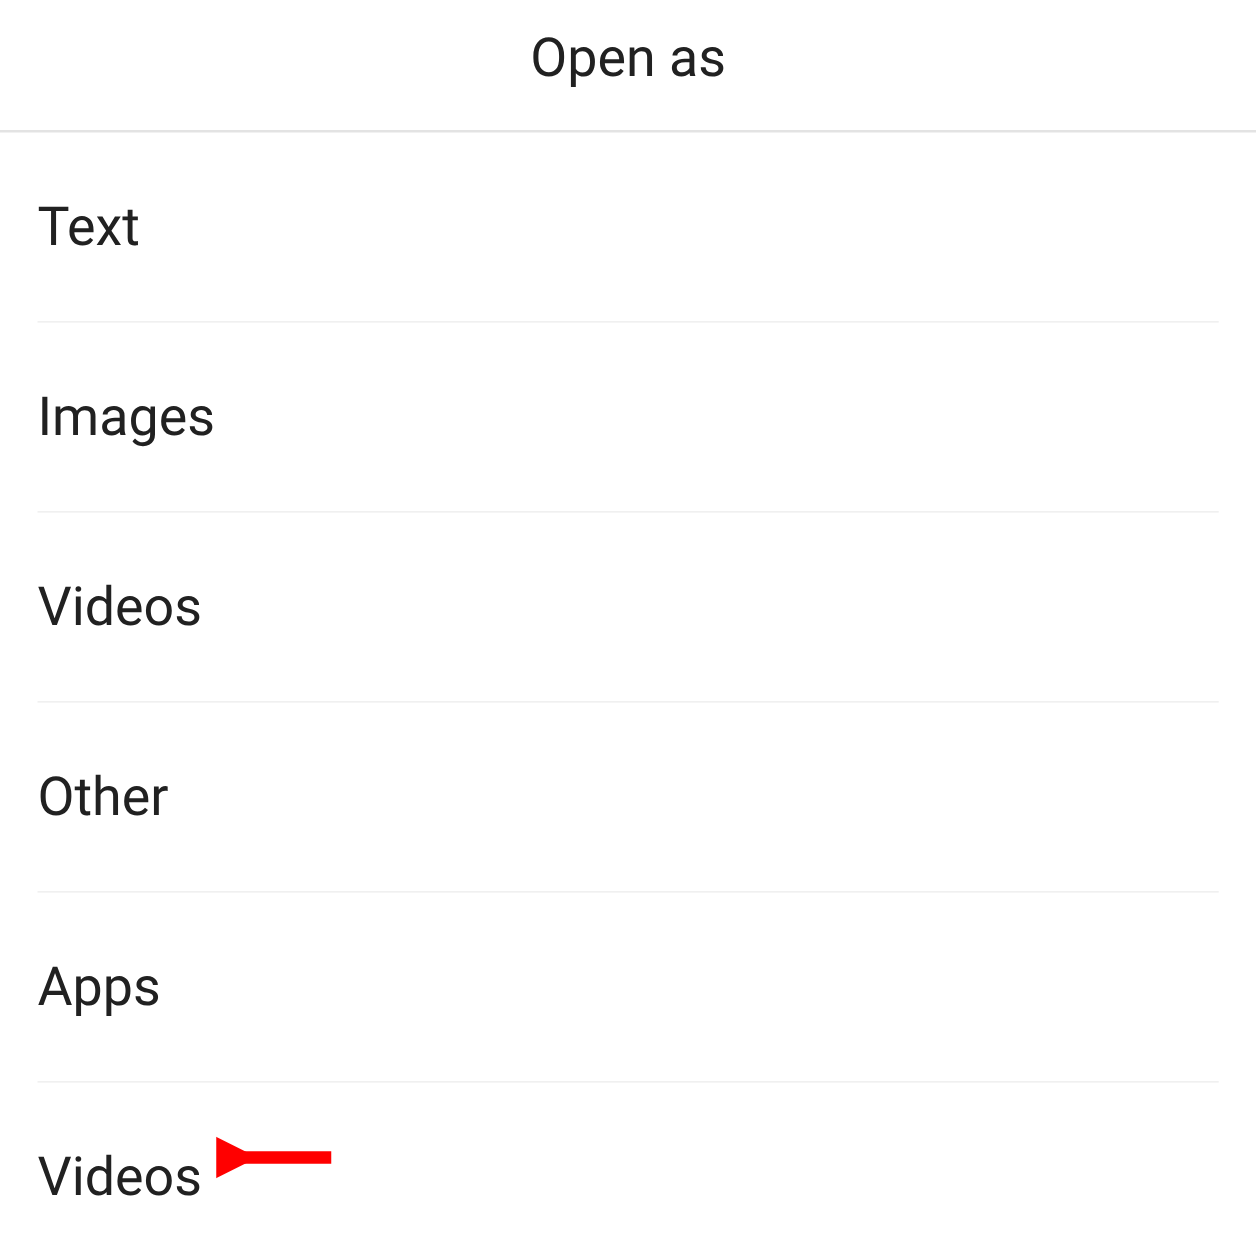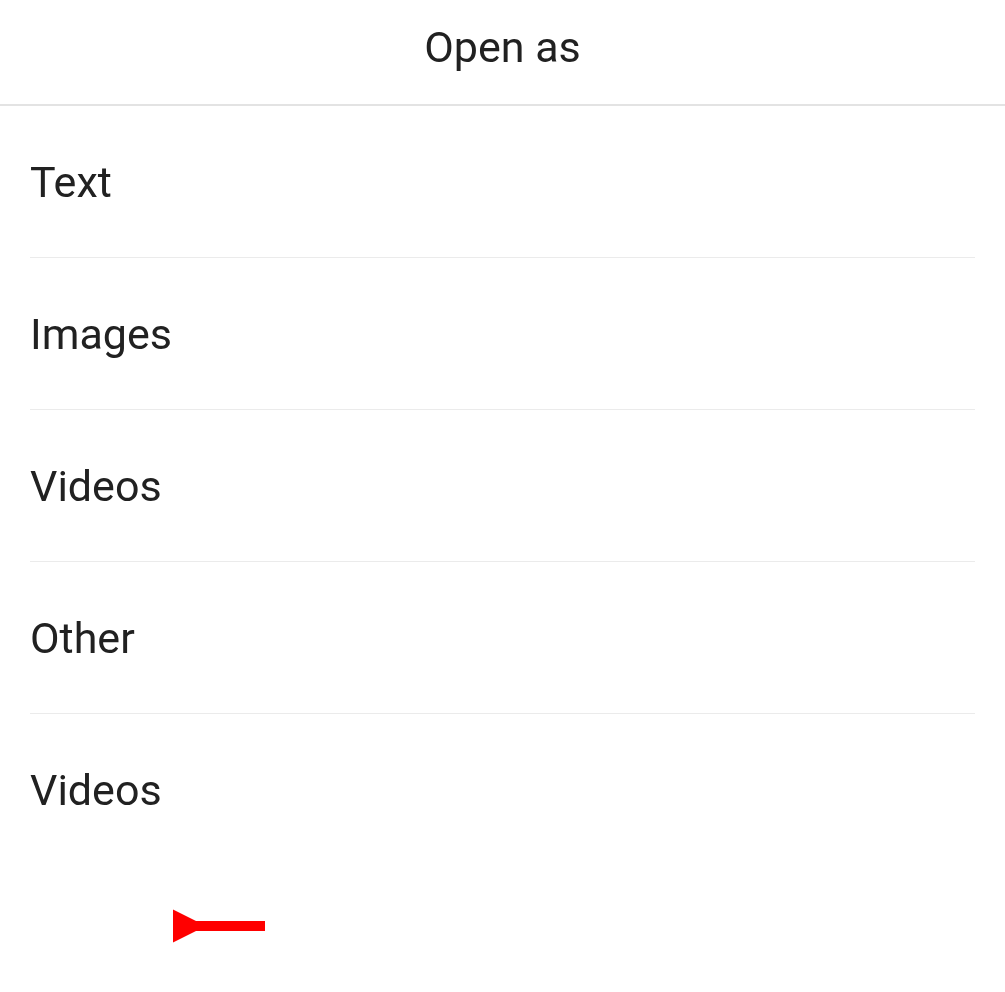--- a/index.html
+++ b/index.html
@@ -58,20 +58,23 @@
   <div class="list-item">
     <span>Images</span>
   </div>
   <div class="list-item">
     <span>Videos</span>
   </div>
   <div class="list-item">
     <span>Other</span>
   </div>
   <div class="list-item">
+    <span>Apps</span>
+  </div>
+  <div class="list-item">
     <span>Videos</span>
   </div>
 </div>
 
 <svg class="arrow-annotation" width="100" height="40" viewBox="0 0 100 40">
   <defs>
     <marker id="arrowhead" markerWidth="7" markerHeight="7" refX="1.5" refY="3.5" orient="auto">
       <polygon points="7 0, 0 3.5, 7 7" fill="#ff0000"></polygon>
     </marker>
   </defs>

